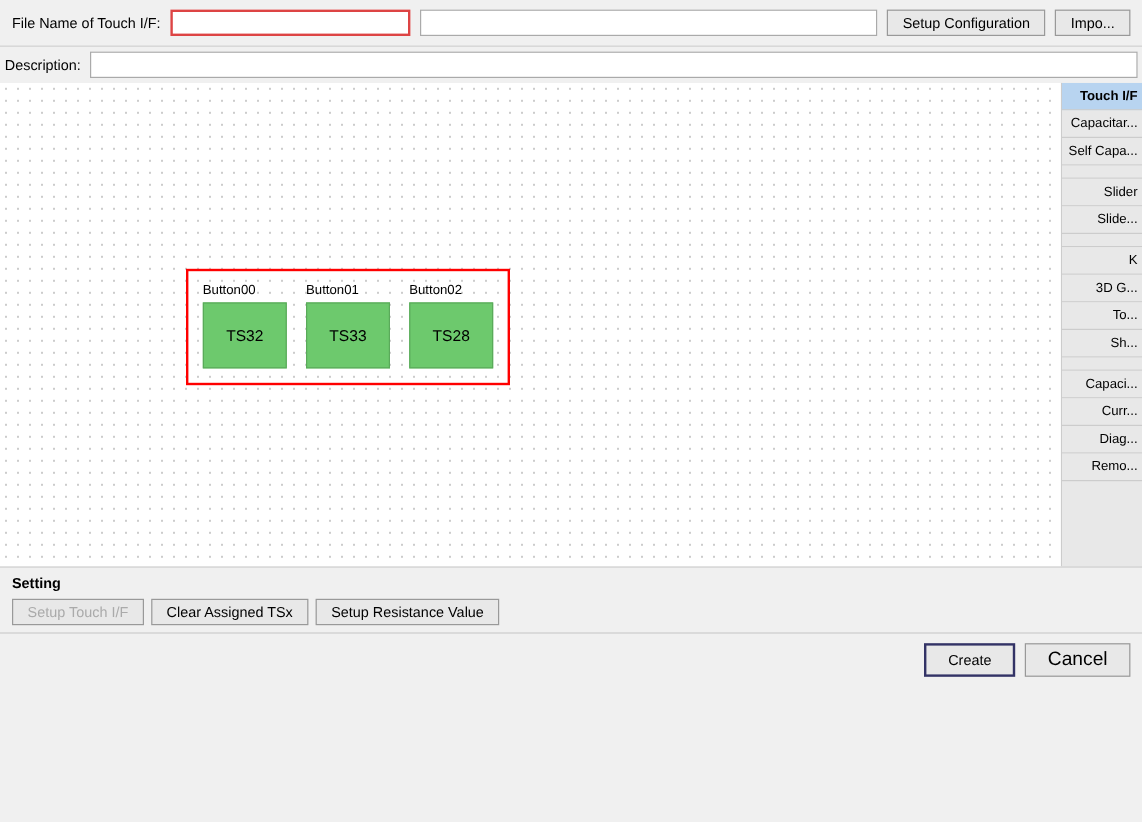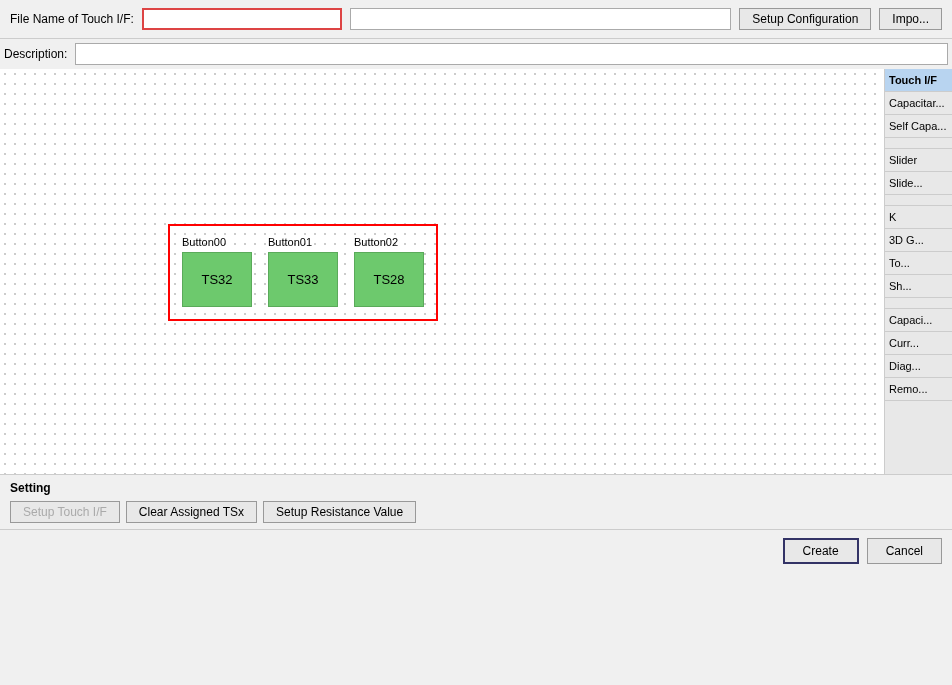--- a/index.html
+++ b/index.html
@@ -83,21 +83,21 @@
       flex: 1;
       background: white;
       position: relative;
       background-image: radial-gradient(circle, #ccc 1px, transparent 1px);
       background-size: 10px 10px;
       overflow: hidden;
     }
     .button-group-container {
       position: absolute;
       top: 155px;
-      left: 168px;
+      left: 155px;
       border: 2px solid red;
       padding: 10px 12px 12px 12px;
       background: transparent;
       display: flex;
       gap: 16px;
       align-items: flex-start;
     }
     .touch-button-item {
       display: flex;
       flex-direction: column;
@@ -127,21 +127,21 @@
       display: flex;
       flex-direction: column;
       overflow: hidden;
     }
     .right-panel-item {
       padding: 5px 4px;
       font-size: 11px;
       border-bottom: 1px solid #ccc;
       cursor: pointer;
       background: #e8e8e8;
-      text-align: left;
+      text-align: right;
       white-space: nowrap;
       overflow: hidden;
       text-overflow: ellipsis;
     }
     .right-panel-item:first-child {
       background: #b8d4f0;
       font-weight: bold;
     }
     .right-panel-item.selected {
       background: #b8d4f0;
@@ -181,21 +181,21 @@
     }
     .create-btn {
       padding: 4px 18px;
       font-size: 12px;
       border: 2px solid #336;
       cursor: pointer;
       background: #e8e8e8;
     }
     .cancel-btn {
       padding: 4px 18px;
-      font-size: 12px;
+      font-size: 16px;
       border: 1px solid #999;
       cursor: pointer;
       background: #e8e8e8;
     }
   </style>
 </head>
 <body>
 
 <div class="main-container">
 

